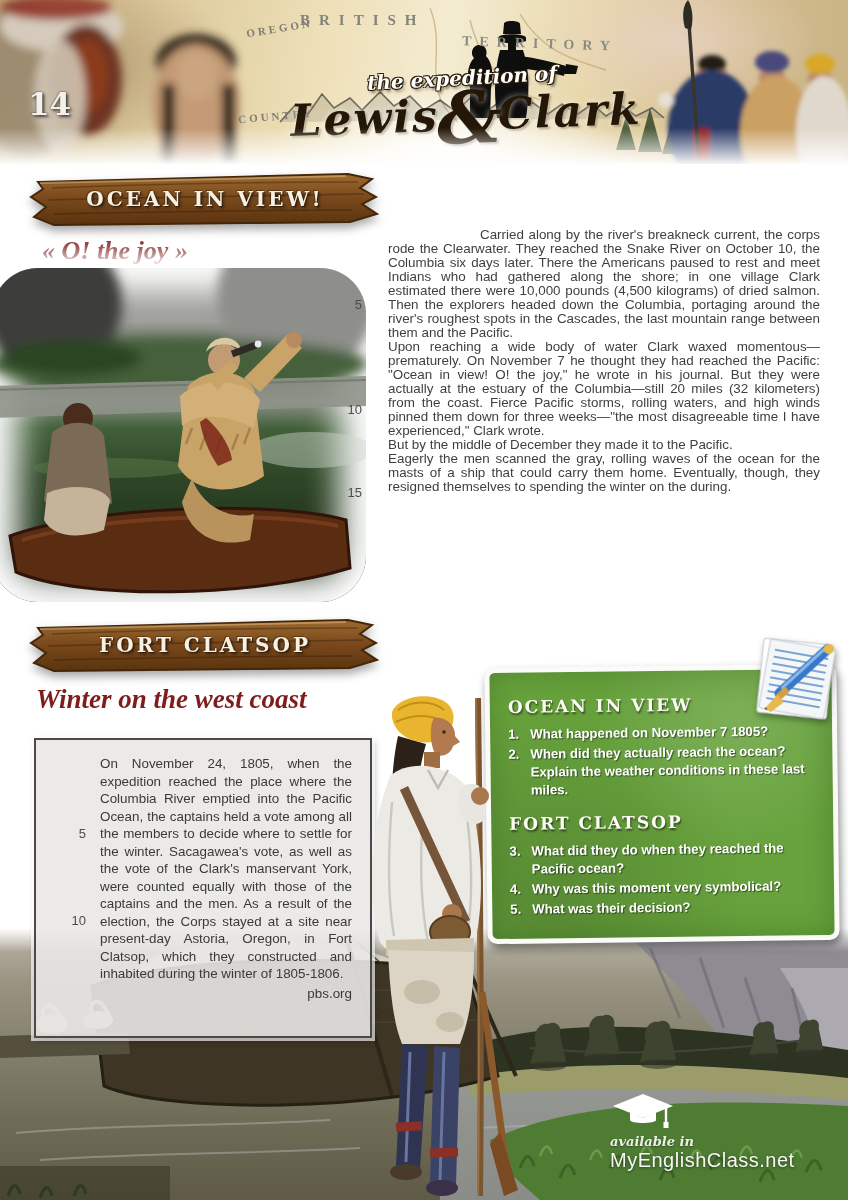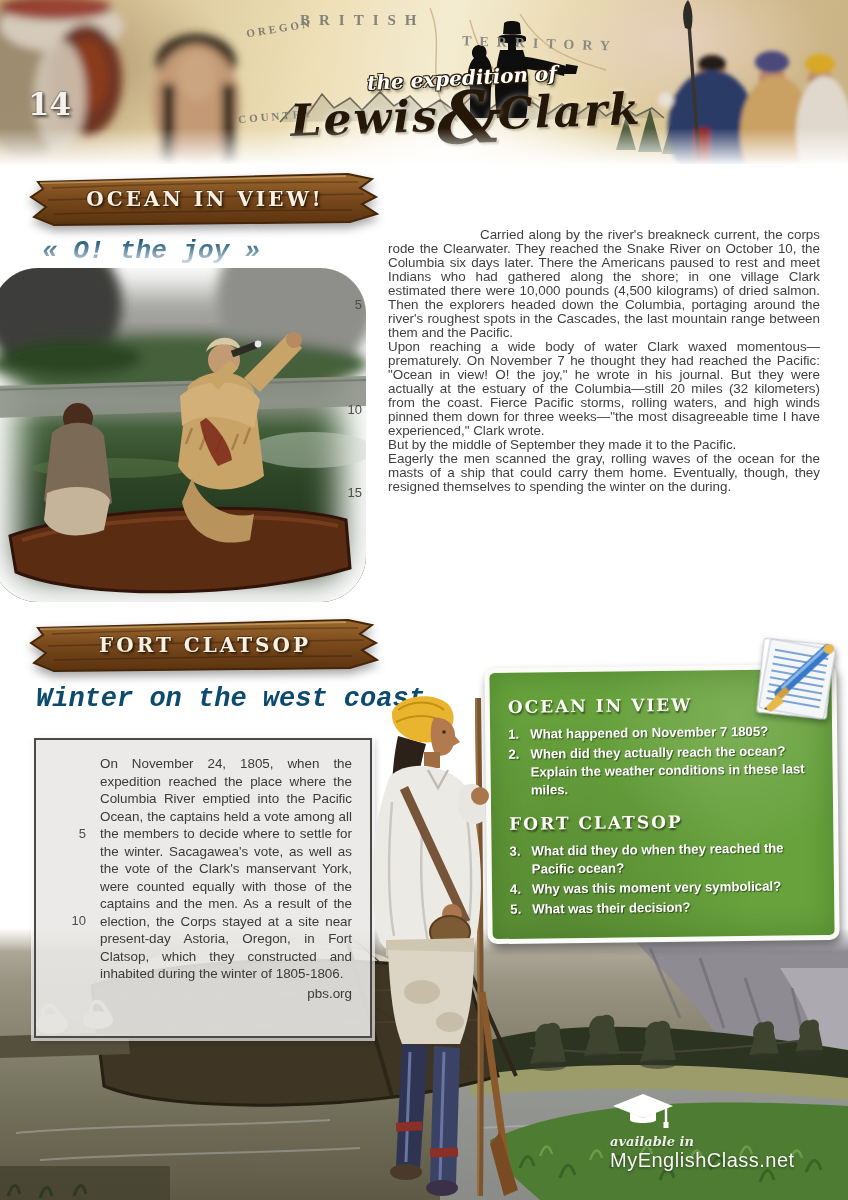--- a/index.html
+++ b/index.html
@@ -33,21 +33,21 @@
     background:linear-gradient(rgba(255,255,255,0),#ffffff);}
 
   
   .plank{position:absolute;left:28px;width:354px;height:58px;filter:drop-shadow(0 5px 5px rgba(0,0,0,.35));}
   .plank svg{position:absolute;left:0;top:0;}
   .plank-title{position:absolute;left:0;top:0;width:100%;height:100%;display:flex;align-items:center;justify-content:center;
     font-family:"DejaVu Serif",serif;font-weight:bold;font-size:20px;letter-spacing:3px;color:#f7f1e3;
     text-shadow:1px 1px 0 #3a2008,-1px -1px 0 rgba(0,0,0,.3),2px 2px 3px rgba(0,0,0,.55);}
   .plank1{top:170px;} .plank2{top:616px;}
 
-  .script-sub{position:absolute;font-family:Liberation Mono, monospace;font-style:italic;font-weight:bold;color:#0c4a6e;
+  .script-sub{position:absolute;font-family:Liberation Serif, serif;font-style:italic;font-weight:bold;color:#7f1d1d;
     text-shadow:0 1px 1px rgba(255,255,255,.8);}
   .sub1{left:42px;top:236px;font-size:26px;}
   .sub2{left:36px;top:684px;font-size:27px;}
 
   
   .scene1{position:absolute;left:-8px;top:268px;width:374px;height:334px;border-radius:46px;overflow:hidden;
     box-shadow:inset 0 0 34px 26px #ffffff, 0 0 22px 14px #ffffff;
     background:linear-gradient(180deg,#7c7c78 0%,#9c9c98 16%,#54644a 26%,#3c5530 33%,#8e9288 40%,#42603a 48%,#2e4626 62%,#22361e 80%,#1c2c18 100%);}
 
   
@@ -252,21 +252,21 @@
         <circle cx="266" cy="76" r="3.4" fill="#e8e8e8"></circle>
         <path d="M216,112 L238,92 246,100 226,122 Z" fill="#c8a468"></path>
         <path d="M200,210 C210,240 240,252 262,246 L258,272 C220,282 196,262 190,234 Z" fill="#b8945c"></path>
       </g>
     </svg>
   </div>
 
   <div class="main-text">
     <p class="p-indent">Carried along by the river's breakneck current, the corps rode the Clearwater. They reached the Snake River on October 10, the Columbia six days later. There the Americans paused to rest and meet Indians who had gathered along the shore; in one village Clark estimated there were 10,000 pounds (4,500 kilograms) of dried salmon. Then the explorers headed down the Columbia, portaging around the river's roughest spots in the Cascades, the last mountain range between them and the Pacific.</p>
     <p>Upon reaching a wide body of water Clark waxed momentous—prematurely. On November 7 he thought they had reached the Pacific: "Ocean in view! O! the joy," he wrote in his journal. But they were actually at the estuary of the Columbia—still 20 miles (32 kilometers) from the coast. Fierce Pacific storms, rolling waters, and high winds pinned them down for three weeks—"the most disagreeable time I have experienced," Clark wrote.</p>
-    <p>But by the middle of September they made it to the Pacific.</p>
+    <p>But by the middle of December they made it to the Pacific.</p>
     <p>Eagerly the men scanned the gray, rolling waves of the ocean for the masts of a ship that could carry them home. Eventually, though, they resigned themselves to spending the winter on the during.</p>
   </div>
   <span class="gutter-num gn1">5</span>
   <span class="gutter-num gn2">10</span>
   <span class="gutter-num gn3">15</span>
 
   <div class="plank plank2">
     <svg width="354" height="58" viewBox="0 0 354 58">
       <path d="M10,12 L320,4 344,9 332,18 348,27 334,34 349,44 322,52 26,55 6,47 18,37 3,27 15,19 Z" fill="url(#wood)" stroke="#452608" stroke-width="2"></path>
       <path d="M24,18 C120,14 240,12 330,12 M20,30 C130,27 250,25 336,24 M26,44 C130,42 240,40 324,40" stroke="rgba(40,20,5,.35)" stroke-width="1.6" fill="none"></path>

